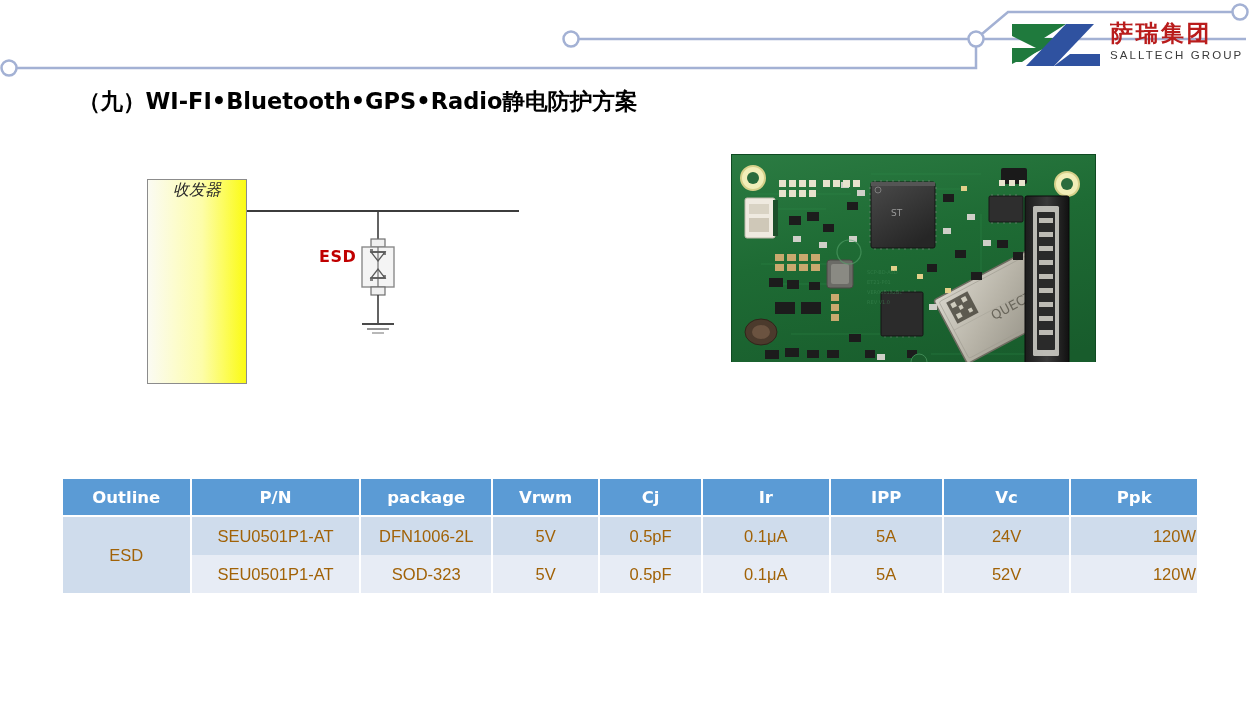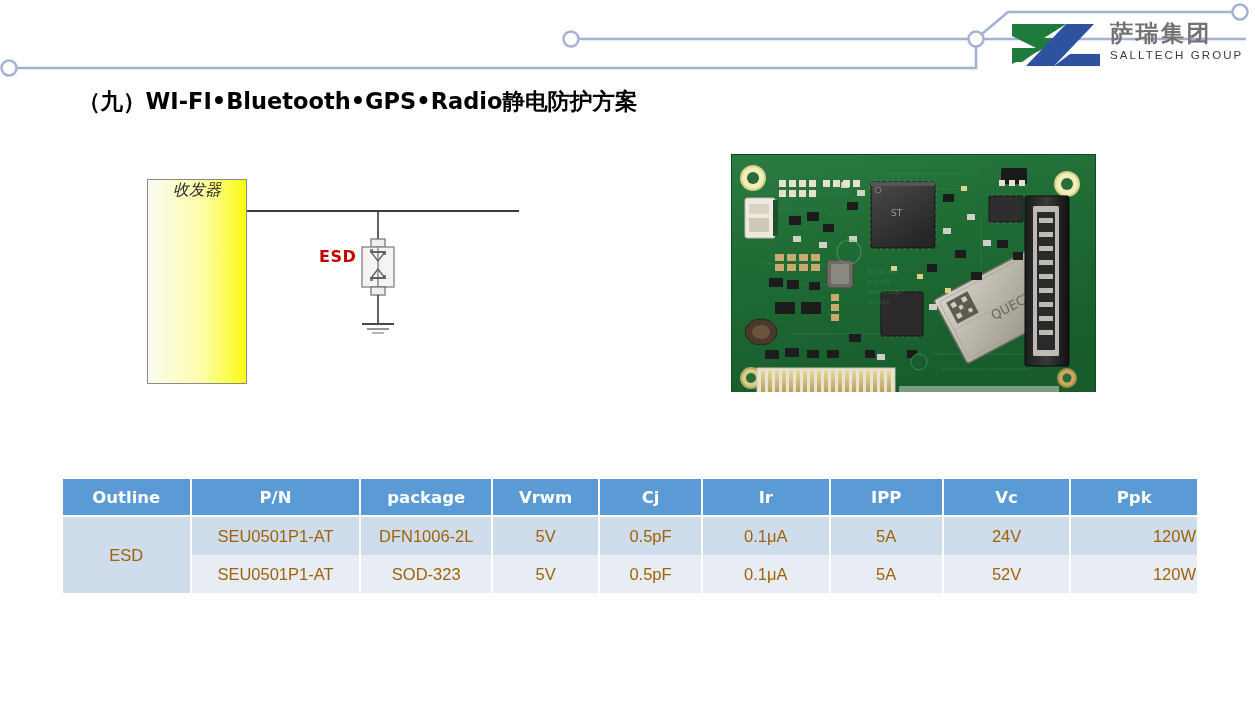--- a/index.html
+++ b/index.html
@@ -60,21 +60,21 @@
   #logo-wordmark {
     position: absolute;
     left: 102px;
     top: 2px;
     width: 140px;
   }
   #logo-cn {
     font-size: 23px;
     font-weight: bold;
     letter-spacing: 2.5px;
-    color: #737373;
+    color: #b91c1c;
     line-height: 30px;
     font-family: "DejaVu Sans", "Liberation Sans", sans-serif;
     white-space: nowrap;
   }
   #logo-en {
     font-size: 11.5px;
     letter-spacing: 2.1px;
     color: #3a3a3a;
     line-height: 15px;
     white-space: nowrap;
@@ -148,21 +148,21 @@
     width: 520px;
     height: 250px;
   }
 
   
   #pcb-photo {
     position: absolute;
     left: 731px;
     top: 154px;
     width: 365px;
-    height: 238px;
+    height: 208px;
     overflow: hidden;
     background: #1d6b33;
   }
   #pcb-svg {
     display: block;
     width: 365px;
     height: 245px;
   }
 
   

